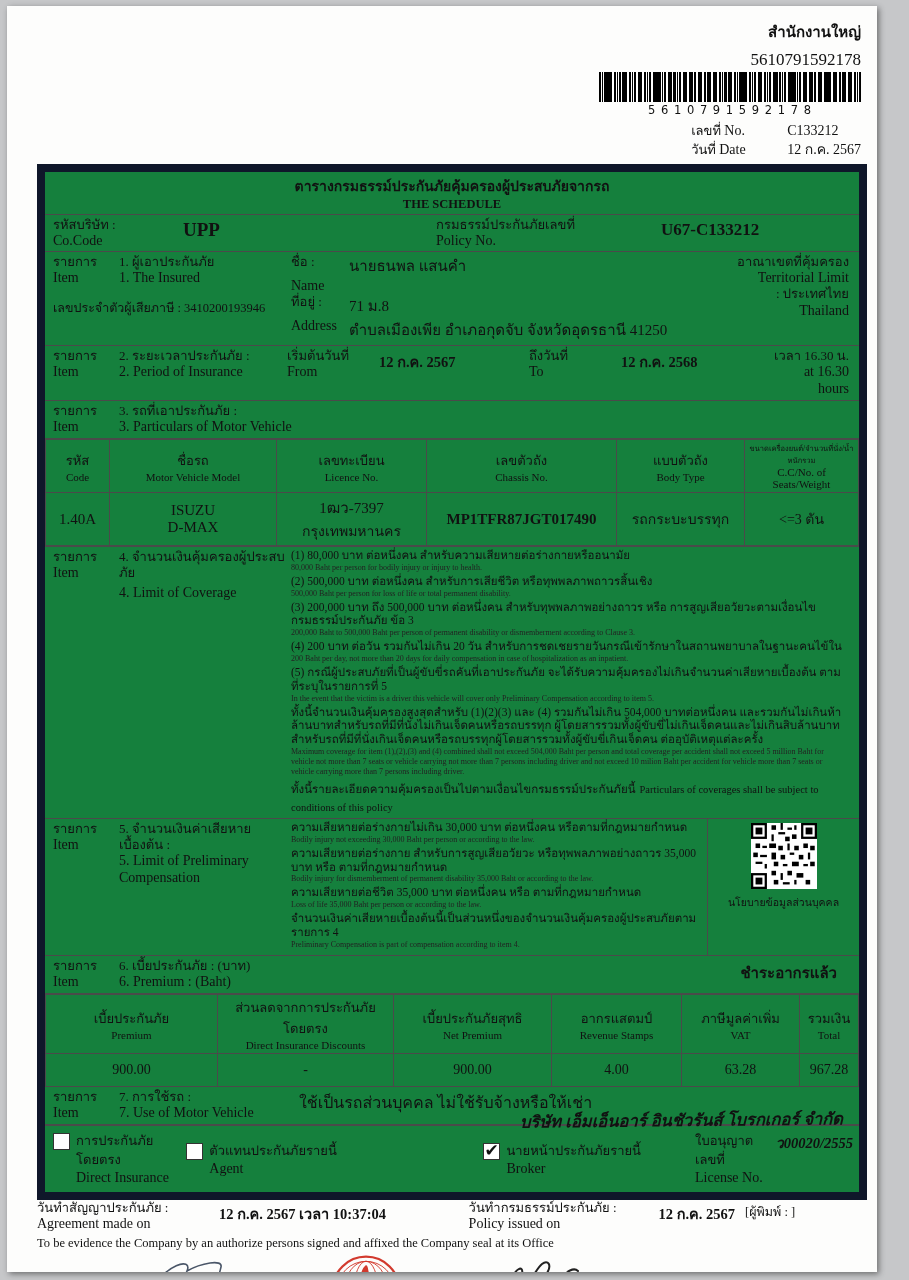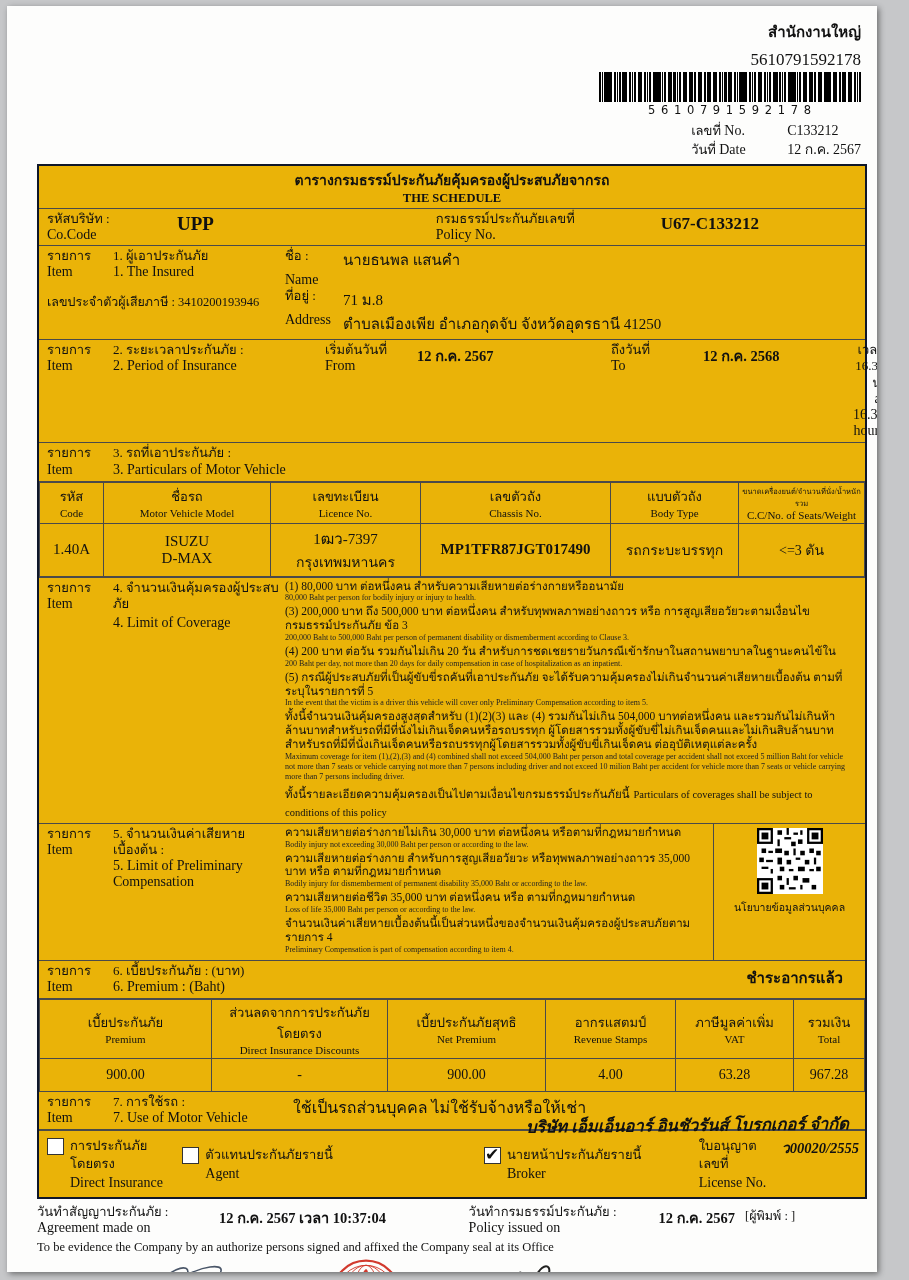--- a/index.html
+++ b/index.html
@@ -25,21 +25,21 @@
       repeating-linear-gradient(90deg,#000 0 2px,rgba(0,0,0,0) 2px 5px),
       repeating-linear-gradient(90deg,#000 0 1px,rgba(0,0,0,0) 1px 3px),
       repeating-linear-gradient(90deg,rgba(0,0,0,0) 0 6px,#000 6px 9px,rgba(0,0,0,0) 9px 17px); }
   .bdigits { font-family:"DejaVu Sans","Liberation Sans",sans-serif; font-size:11.5px; letter-spacing:1px; margin-top:1px; }
   .nodate { display:inline-block; text-align:left; margin-top:4px; }
   .nodate .line { display:flex; gap:8px; font-size:13px; line-height:1.35; }
   .nodate .lab { width:88px; }
   .nodate .val { font-size:14px; }
 
   
-  .box { position:relative; border:2px solid #0f172a; margin-top:4px; margin-right:4px; background:#eab308; }
+  .box { position:relative; border:8px solid #0f172a; margin-top:4px; margin-right:4px; background:#15803d; }
   .row { border-top:1.5px solid #4a4a4a; position:relative; }
   .row.first { border-top:none; }
   .pad { padding:2px 8px 3px 8px; }
 
   .title-row { text-align:center; padding:3px 0 2px; }
   .title-th { font-size:14px; font-weight:bold; }
   .title-en { font-size:12.5px; font-weight:bold; }
 
   .flex { display:flex; }
   .itemcol { width:66px; flex:none; }
@@ -55,21 +55,21 @@
 
   .r1-left { width:238px; flex:none; }
   .r1-mid { flex:1; }
   .r1-right { width:180px; flex:none; text-align:right; padding-right:2px; }
   .taxline { margin-top:12px; font-size:12.5px; }
   .pairline { display:flex; }
   .lab52 { width:58px; flex:none; }
   .name-val { font-size:15px; }
   .addr-val { font-size:15px; }
 
-  .r2 .seg-lab { width:92px; flex:none;margin-left:44px; }
+  .r2 .seg-lab { width:92px; flex:none; }
   .r2 .seg-val { width:150px; flex:none; font-size:14.5px; font-weight:bold; padding-top:2px; }
   .r2-right { flex:1; text-align:right; padding-right:2px; }
 
   table { border-collapse:collapse; width:100%; }
   td { border:1.5px solid #4a4a4a; text-align:center; vertical-align:middle; padding:2px 2px; }
   .veh-h .hth { font-size:13px; }
   .veh-h .hen { font-size:11px; }
   .veh-h .tiny-th { font-size:7.5px; }
   .veh-v td { font-size:15px; padding:3px 2px; }
   .veh-v .thsm { font-size:14px; }
@@ -92,21 +92,21 @@
 
   .cb-row { display:flex; align-items:flex-start; padding:5px 6px 6px 8px; }
   .cb-item { display:flex; gap:6px; }
   .cbox { width:17px; height:17px; border:1.7px solid #333; margin-top:2px; flex:none; position:relative; background:#fff; }
   .cbox .check { position:absolute; left:0px; top:-4px; font-size:17px; font-weight:bold; font-family:"DejaVu Sans",sans-serif; }
   .cb1 { width:148px; } .cb2 { width:330px; } .cb3 { width:235px; }
   .lic { display:flex; gap:10px; }
   .lic-val { font-size:14.5px; font-weight:600; font-style:italic; }
 
   
-  .agr-row { display:flex; margin-top:5px; margin-right:4px; }
+  .agr-row { display:flex; margin-right:4px; }
   .agr-left { width:52%; display:flex; }
   .agr-lab { width:160px; }
   .agr-val { font-size:14.5px; font-weight:bold; padding-left:22px; padding-top:2px; }
   .agr-right { flex:1; display:flex; }
   .agr-lab2 { width:168px; }
   .printer { font-size:12.5px; padding-left:10px; padding-top:2px; }
 
   .evidence { margin-top:4px; }
 
   .sig-row { position:relative; height:92px; margin-top:2px; }
@@ -191,20 +191,26 @@
         <div class="en11">Name</div>
         <div class="pairline">
               <span class="lab52 th13">ที่อยู่ :</span>
           <span class="addr-val">71 ม.8</span>
             </div>
         <div class="pairline">
               <span class="lab52 en11">Address</span>
           <span class="addr-val">ตำบลเมืองเพีย อำเภอกุดจับ จังหวัดอุดรธานี 41250</span>
             </div>
       </div>
+      <div class="r1-right">
+        <div class="th13">อาณาเขตที่คุ้มครอง</div>
+        <div class="en11">Territorial Limit</div>
+        <div class="th13">: ประเทศไทย</div>
+        <div class="en11">Thailand</div>
+      </div>
     </div>
 
     <div class="row flex pad r2">
       <div class="itemcol">
             <div class="th13">รายการ</div>
         <div class="en11">Item</div>
           </div>
       <div class="itemno">
             <div class="th13">2. ระยะเวลาประกันภัย :</div>
         <div class="en11">2. Period of Insurance</div>
@@ -293,20 +299,24 @@
           <div>
                 <div class="th13">4. จำนวนเงินคุ้มครองผู้ประสบภัย</div>
             <div class="en11" style="margin-top:3px">4. Limit of Coverage</div>
               </div>
         </div>
       </div>
       <div class="cov-right">
         <div class="cov-pair">
               <div class="sm-th">(1) 80,000 บาท ต่อหนึ่งคน สำหรับความเสียหายต่อร่างกายหรืออนามัย</div>
           <div class="sm-en">80,000 Baht per person for bodily injury or injury to health.</div>
+            </div>
+        <div class="cov-pair">
+              <div class="sm-th">(2) 500,000 บาท ต่อหนึ่งคน สำหรับการเสียชีวิต หรือทุพพลภาพถาวรสิ้นเชิง</div>
+          <div class="sm-en">500,000 Baht per person for loss of life or total permanent disability.</div>
             </div>
         <div class="cov-pair">
               <div class="sm-th">(3) 200,000 บาท ถึง 500,000 บาท ต่อหนึ่งคน สำหรับทุพพลภาพอย่างถาวร หรือ การสูญเสียอวัยวะตามเงื่อนไขกรมธรรม์ประกันภัย ข้อ 3</div>
           <div class="sm-en">200,000 Baht to 500,000 Baht per person of permanent disability or dismemberment according to Clause 3.</div>
             </div>
         <div class="cov-pair">
               <div class="sm-th">(4) 200 บาท ต่อวัน รวมกันไม่เกิน 20 วัน สำหรับการชดเชยรายวันกรณีเข้ารักษาในสถานพยาบาลในฐานะคนไข้ใน</div>
           <div class="sm-en">200 Baht per day, not more than 20 days for daily compensation in case of hospitalization as an inpatient.</div>
             </div>
         <div class="cov-pair">

